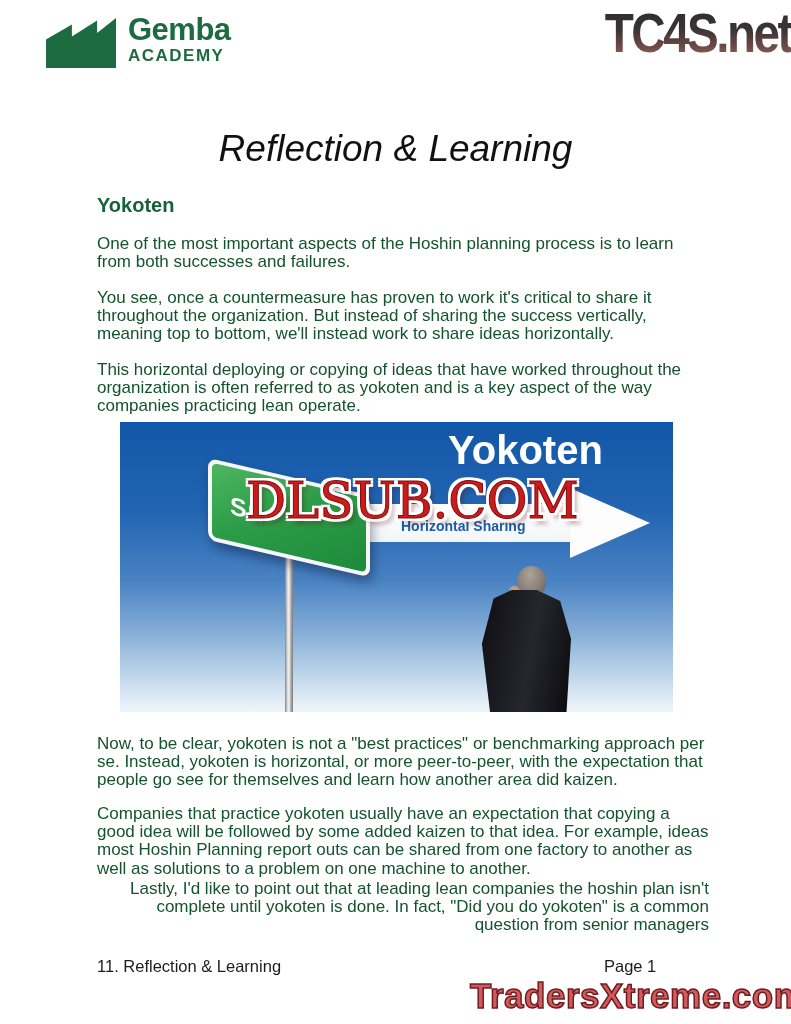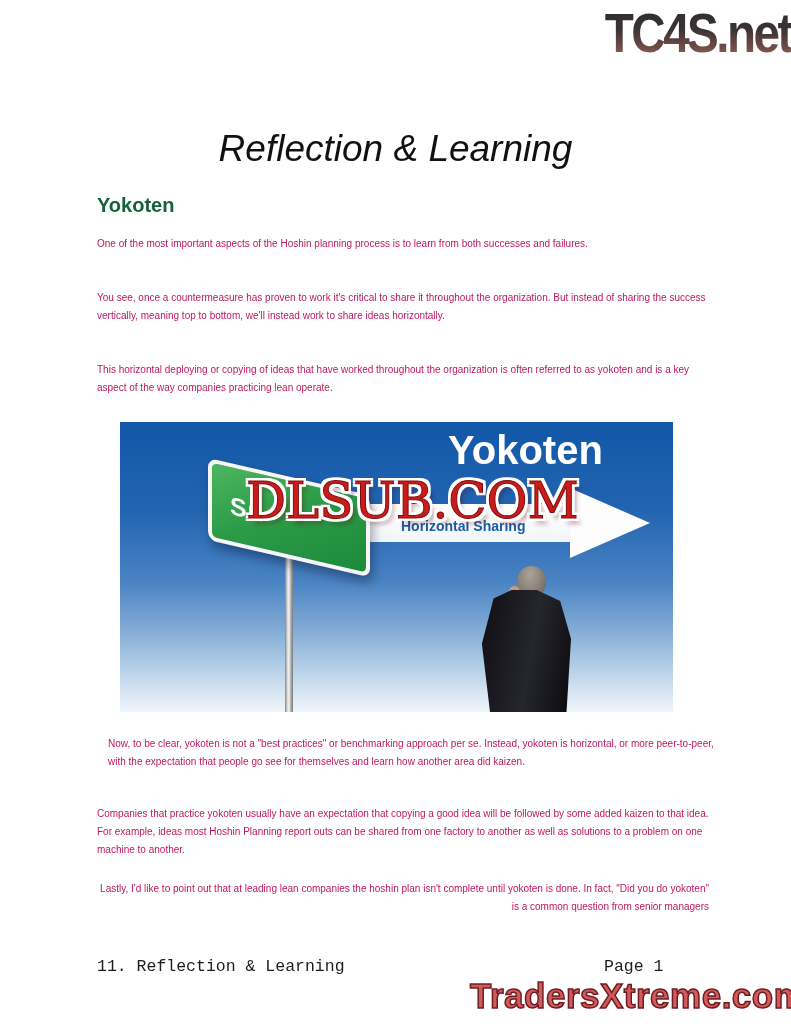--- a/index.html
+++ b/index.html
@@ -40,24 +40,24 @@
     text-align: center; font-size: 37px; font-weight: 400; color: #111;
     letter-spacing: 0px;
     font-style: italic;
   }
   .section-heading {
     position: absolute; left: 97px; top: 194px;
     font-size: 20px; font-weight: bold; color: #17613a;
   }
   .para {
     position: absolute; left: 97px; width: 612px;
-    font-size: 10px; line-height: 18.2px; color: #be185d;
+    font-size: 17px; line-height: 18.2px; color: #14532d;
   }
   .p1 { top: 235px; } .p2 { top: 289px; } .p3 { top: 361px; }
-  .p4 { top: 735px; margin-left: 11px; } .p5 { top: 805px; } .p6 { top: 880px; text-align: right; }
+  .p4 { top: 735px; } .p5 { top: 805px; } .p6 { top: 880px; text-align: right; }
 
   
   .figure {
     position: absolute; left: 120px; top: 422px; width: 553px; height: 290px;
     background: linear-gradient(180deg, #1257a8 0%, #2264b1 30%, #4a83c3 55%,
                 #84acd6 72%, #b9d2e9 86%, #e2ecf6 96%, #eef4fa 100%);
     overflow: hidden;
   }
   .fig-yokoten {
     position: absolute; left: 328px; top: 6px; z-index: 3;
@@ -123,30 +123,37 @@
     color: #d05a5c; -webkit-text-stroke: 1.5px #6e1a1f; white-space: nowrap;
     text-shadow:
       -2px -2px 0 #fff, 2px -2px 0 #fff, -2px 2px 0 #fff, 2px 2px 0 #fff,
       -3px 0 0 #fff, 3px 0 0 #fff, 0 -3px 0 #fff, 0 3px 0 #fff,
       0 0 5px #ffffff;
   }
 
   
   .footer-left, .footer-right {
     position: absolute; top: 957px;
-    font-family: Liberation Mono, monospace; font-size: 16.5px; color: #1c1c1c;
+    font-family: Liberation Sans, sans-serif; font-size: 16.5px; color: #1c1c1c;
   }
   .footer-left { left: 97px; }
   .footer-right { left: 604px; }
 </style>
 </head>
 <body>
 
 <div class="page">
 
+  <div class="logo">
+    <div class="factory-icon"></div>
+    <div class="logo-text">
+      <span class="logo-name">Gemba</span>
+      <span class="logo-sub">ACADEMY</span>
+    </div>
+  </div>
 
   <div class="tc4s">TC4S.net</div>
 
   <h1 class="doc-title">Reflection &amp; Learning</h1>
   <h2 class="section-heading">Yokoten</h2>
 
   <p class="para p1">One of the most important aspects of the Hoshin planning process is to learn from both successes and failures.</p>
   <p class="para p2">You see, once a countermeasure has proven to work it's critical to share it throughout the organization.  But instead of sharing the success vertically, meaning top to bottom, we'll instead work to share ideas horizontally.</p>
   <p class="para p3">This horizontal deploying or copying of ideas that have worked throughout the organization is often referred to as yokoten and is a key aspect of the way companies practicing lean operate.</p>
   <p class="para p4">Now, to be clear, yokoten is not a "best practices" or benchmarking approach per se. Instead, yokoten is horizontal, or more peer-to-peer, with the expectation that people go see for themselves and learn how another area did kaizen.</p>

